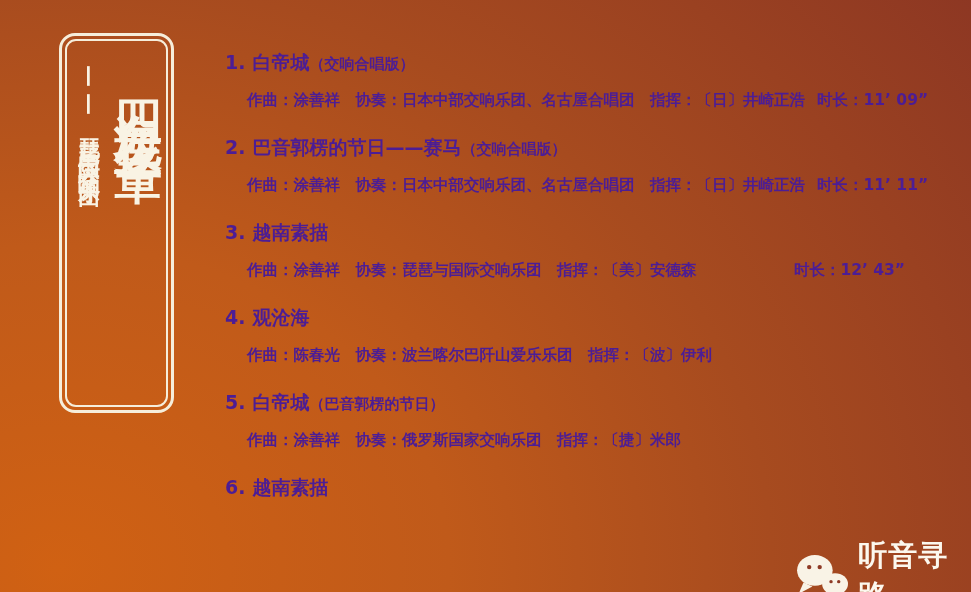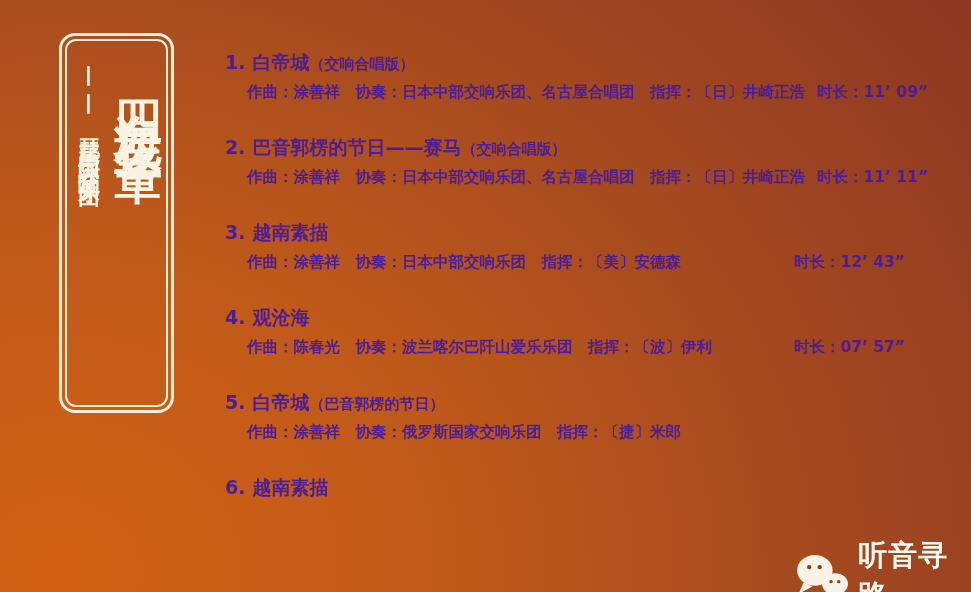--- a/index.html
+++ b/index.html
@@ -35,21 +35,21 @@
     position:absolute;left:200px;right:66px;top:50px;color:#4c1d95;margin-left:25px;
   }
   .track{position:relative;height:85px;}
   .track-title{
     position:absolute;top:0;left:0;font-size:19px;font-weight:bold;
     line-height:24px;white-space:nowrap;
   }
   .track-title .num{margin-right:7px;}
   .track-title .tnote{font-size:15px;}
   .track-detail{
-    position:absolute;top:31px;left:22px;right:0;
+    position:absolute;top:39px;left:22px;right:0;
     display:flex;justify-content:space-between;align-items:baseline;
     font-size:15.5px;font-weight:bold;line-height:22px;white-space:nowrap;
   }
   .duration{margin-left:12px;}
   
   .watermark{
     position:absolute;left:793px;top:536px;display:flex;align-items:center;
     gap:7px;color:#fcf8ee;
   }
   .watermark .wm-label{font-size:29px;font-weight:bold;letter-spacing:1px;}
@@ -87,32 +87,31 @@
       <span class="credits">作曲：涂善祥　协奏：日本中部交响乐团、名古屋合唱团　指挥：〔日〕井崎正浩</span>
       <span class="duration"><span>时长：</span><span>11’ 11”</span></span>
     </div>
   </div>
 
   <div class="track">
     <div class="track-title">
       <span class="num">3.</span><span class="tname">越南素描</span><span class="tnote"></span>
     </div>
     <div class="track-detail">
-      <span class="credits">作曲：涂善祥　协奏：日本中部交响乐团　指挥：〔美〕安德森</span>
+      <span class="credits">作曲：涂善祥　协奏：琵琶与国际交响乐团　指挥：〔美〕安德森</span>
       <span class="duration"><span>时长：</span><span>12’ 43”</span></span>
     </div>
   </div>
 
   <div class="track">
     <div class="track-title">
       <span class="num">4.</span><span class="tname">观沧海</span><span class="tnote"></span>
     </div>
     <div class="track-detail">
       <span class="credits">作曲：陈春光　协奏：波兰喀尔巴阡山爱乐乐团　指挥：〔波〕伊利</span>
-      <span class="duration"><span>时长：</span><span>07’ 57”</span></span>
     </div>
   </div>
 
   <div class="track">
     <div class="track-title">
       <span class="num">5.</span><span class="tname">白帝城</span><span class="tnote">（巴音郭楞的节日）</span>
     </div>
     <div class="track-detail">
       <span class="credits">作曲：涂善祥　协奏：俄罗斯国家交响乐团　指挥：〔捷〕米郎</span>
     </div>

